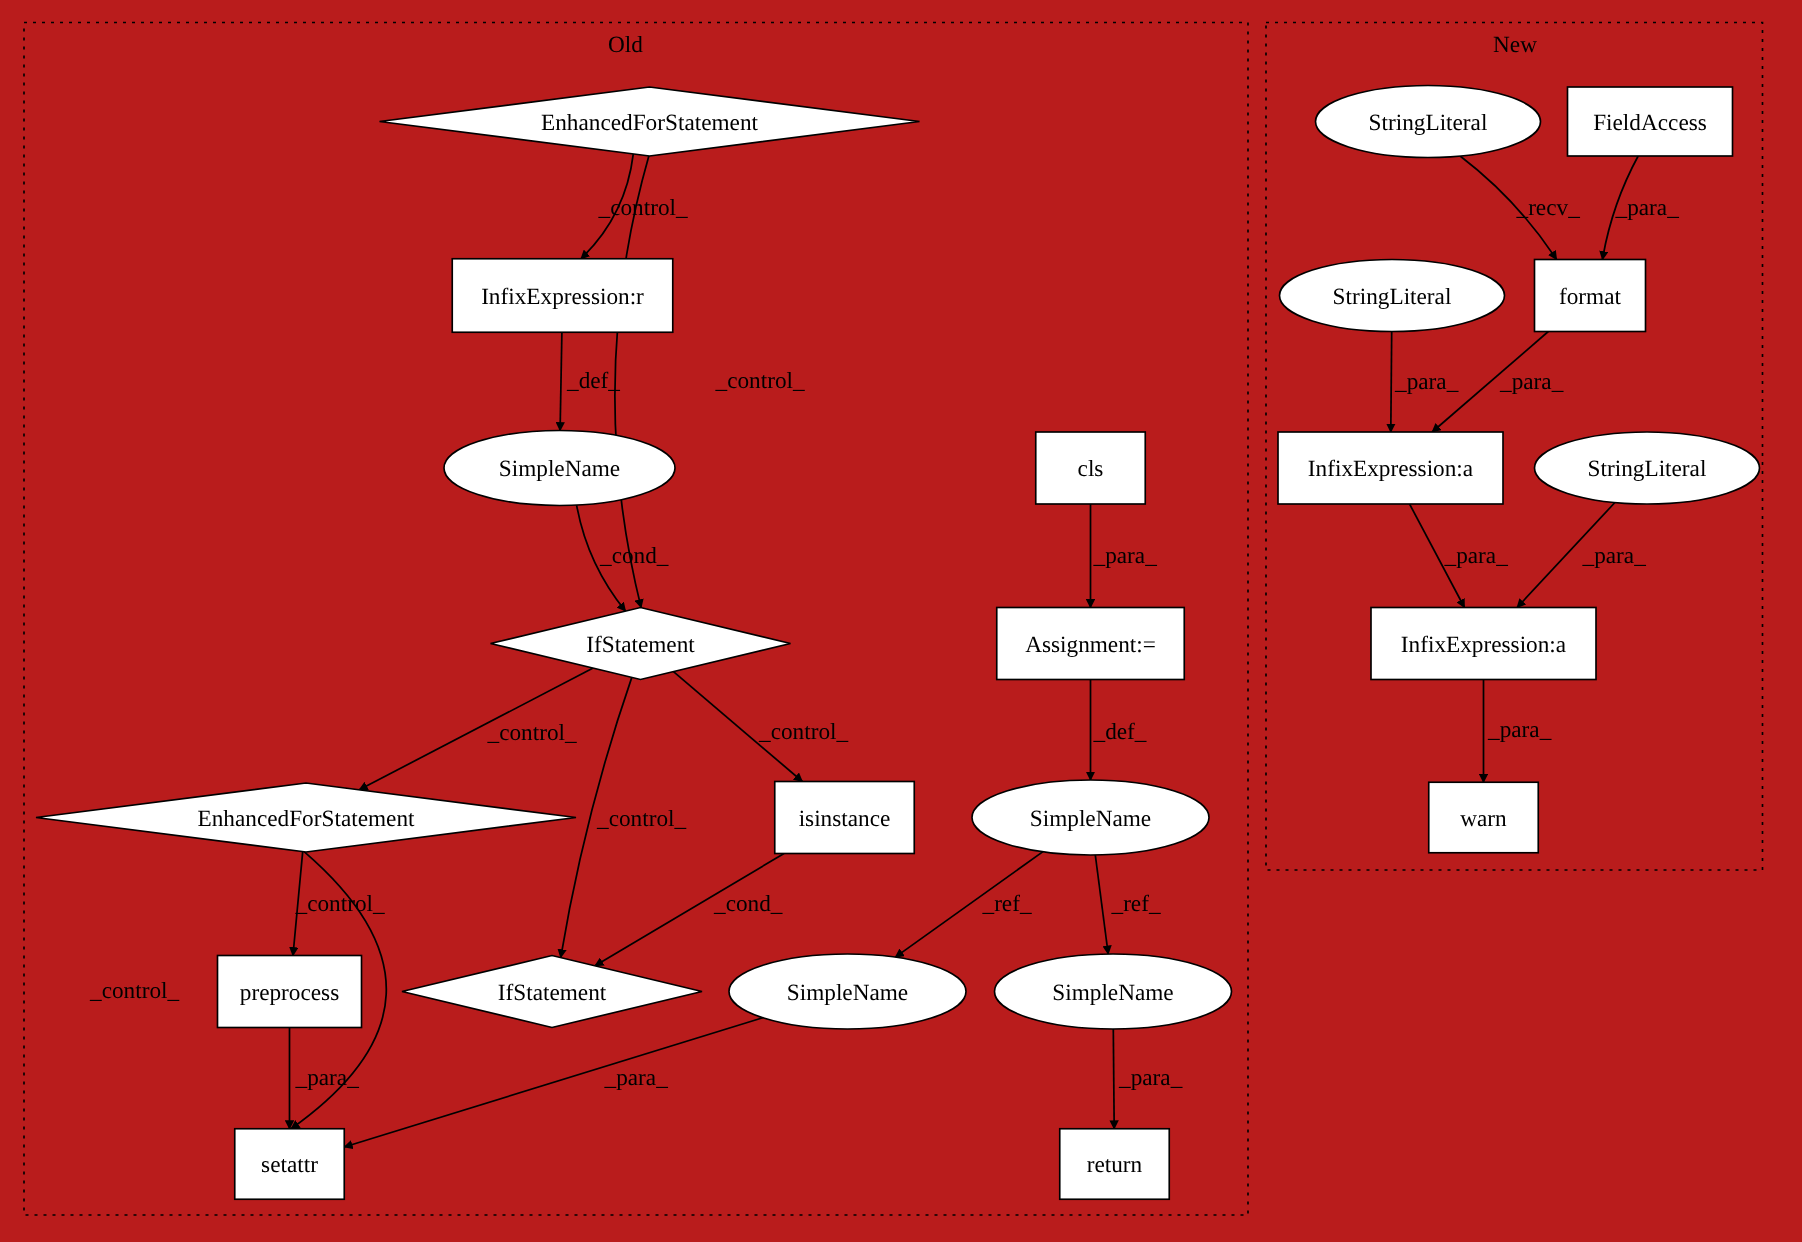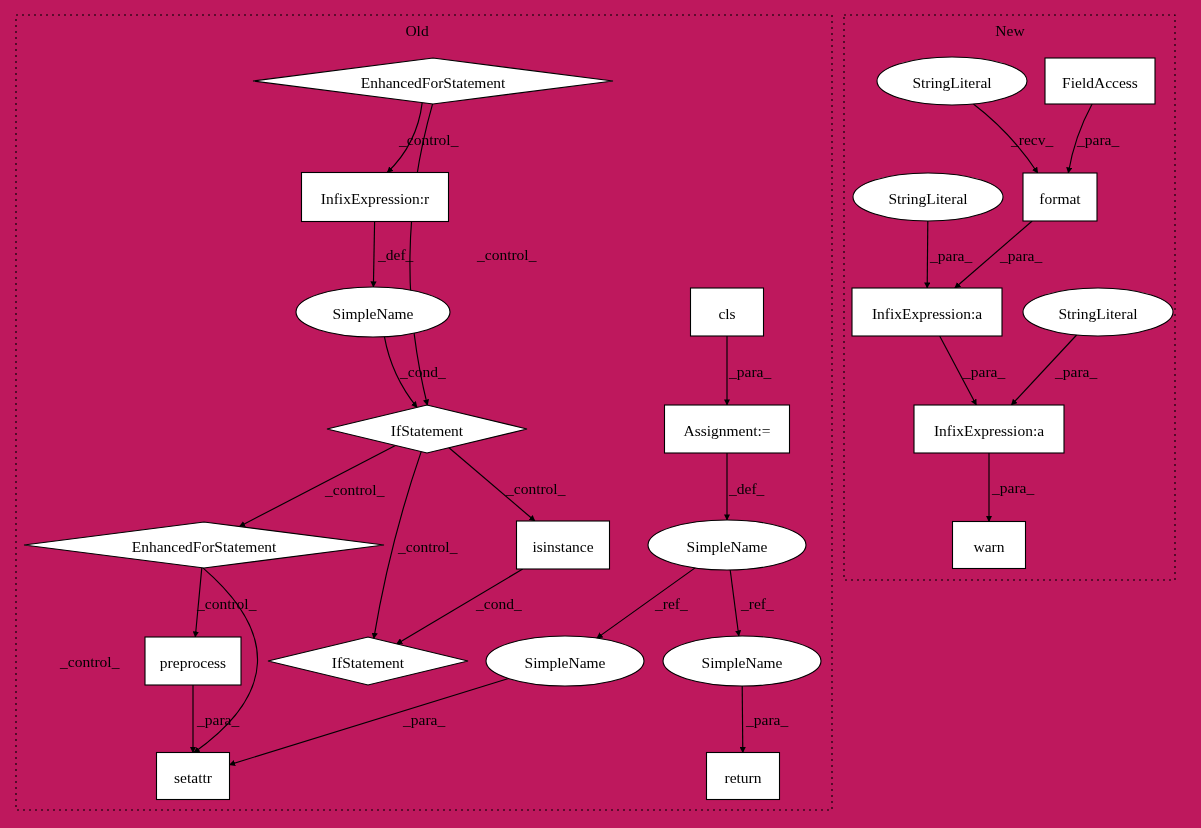--- a/index.html
+++ b/index.html
@@ -4,21 +4,21 @@
 <style>
   html, body {
     margin: 0;
     padding: 0;
     background: #ffffff;
   }
   #page {
     position: relative;
     width: 1201px;
     height: 828px;
-    background: #be185d;
+    background: #b91c1c;
     font-family: "Liberation Serif", "DejaVu Serif", serif;
     overflow: hidden;
   }
   svg#graph {
     position: absolute;
     left: 0;
     top: 0;
     width: 1201px;
     height: 828px;
   }

